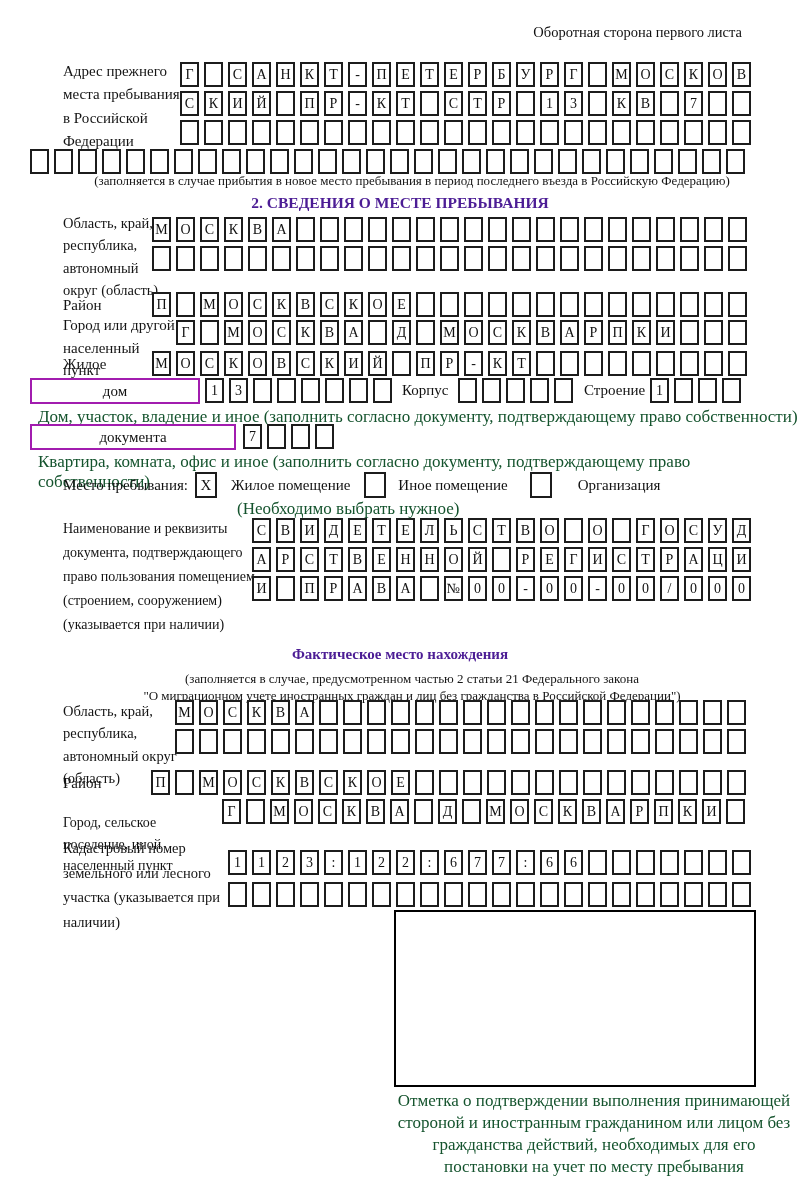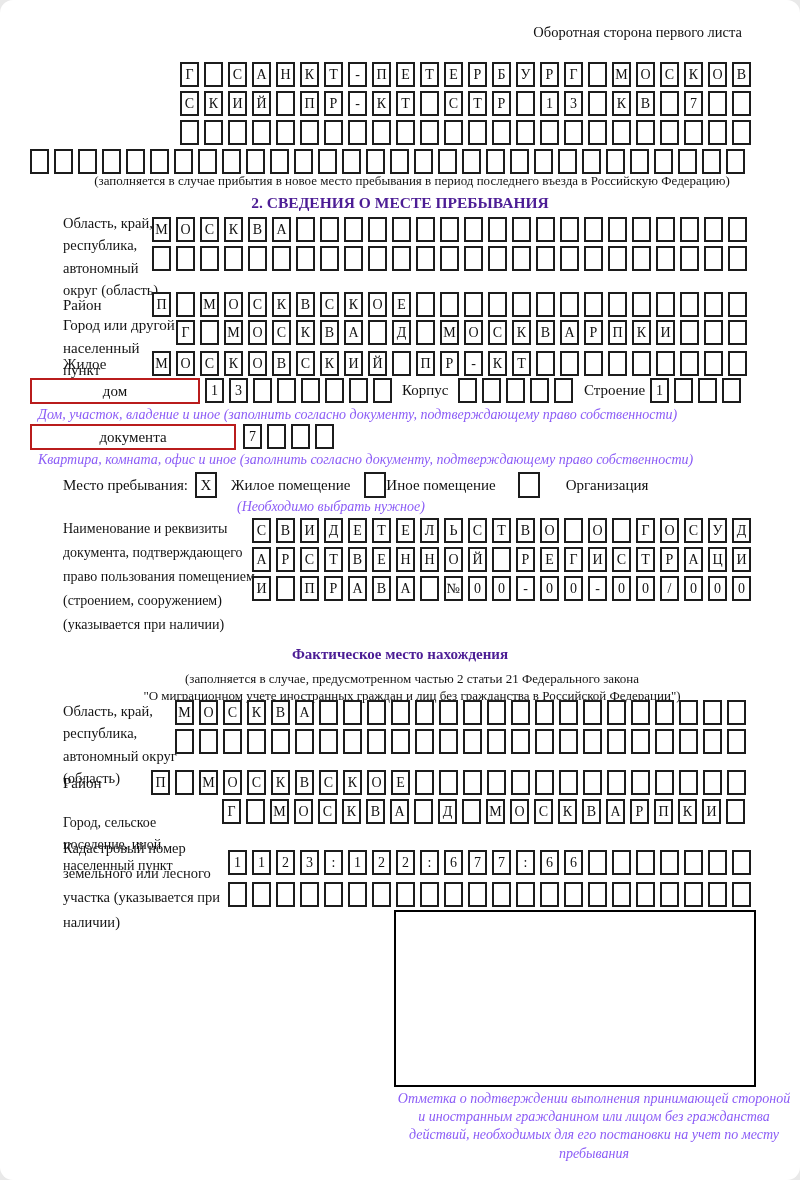--- a/index.html
+++ b/index.html
@@ -1,55 +1,55 @@
 <!DOCTYPE html>
 <html><head>
 <meta charset="utf-8">
 <style>
   html,body { margin:0; padding:0; background:#e9e9e9; }
   .page {
     position:relative; width:800px; height:1180px; margin:0 auto;
     background:#ffffff; color:#111;
     font-family:"Liberation Serif","DejaVu Serif",serif;
     overflow:hidden;
-    border-radius:13px;
   }
   .abs { position:absolute; }
   .lbl { position:absolute; font-size:15px; line-height:1.55; color:#141414; }
   .cap { position:absolute; font-size:13px; color:#141414; }
-  .cap-sm { position:absolute; font-size:14px; color:#8b5cf6;font-style:italic; }
+  .cap-sm { position:absolute; font-size:17px; color:#14532d; }
   .center { text-align:center;padding-left:12px; }
   .fullw { left:0; width:800px; }
   .sect-title { position:absolute; left:0; width:800px; text-align:center; font-weight:bold; font-size:15.5px; color:#4c1d95; }
   .cells { position:absolute; display:flex; }
   .cell {
     width:19px; height:25px; border:2px solid #1c1c1c; margin-right:5px;
     box-sizing:border-box; display:flex; align-items:center; justify-content:center;
     font-size:14px; line-height:1; flex:none; background:#fff; color:#111;
   }
   .widebox {
-    position:absolute; border:2px solid #b91c1c; height:26px; box-sizing:border-box;
+    position:absolute; border:2px solid #a21caf; height:26px; box-sizing:border-box;
     display:flex; align-items:center; justify-content:center; font-size:15px; background:#fff;
   }
   .inline-row { position:absolute; display:flex; align-items:center; }
   .checkbox {
     width:22px; height:26px; border:2px solid #1c1c1c; box-sizing:border-box;
     display:inline-flex; align-items:center; justify-content:center;
     font-size:15px; flex:none; background:#fff;
   }
   .opt-lbl { font-size:15px; }
   .stamp-box { position:absolute; border:2px solid #000; background:#fff; }
 </style>
 </head>
 <body>
 
 <div class="page">
 
   <div class="abs" style="top:24px; right:58px; font-size:14.5px;">Оборотная сторона первого листа</div>
 
+  <div class="lbl" style="left:63px; top:60px; width:124px;">Адрес прежнего места пребывания в Российской Федерации</div>
   <div class="cells" style="left:180px; top:62px;">
       <span class="cell">Г</span>
       <span class="cell"></span>
       <span class="cell">С</span>
       <span class="cell">А</span>
       <span class="cell">Н</span>
       <span class="cell">К</span>
       <span class="cell">Т</span>
       <span class="cell">-</span>
       <span class="cell">П</span>
@@ -334,21 +334,21 @@
       <span class="cell"></span>
       <span class="cell"></span>
     </div>
   <div class="cap-sm" style="left:38px; top:452px;">Квартира, комната, офис и иное (заполнить согласно документу, подтверждающему право собственности)</div>
 
   <div class="inline-row" style="left:63px; top:472px;">
     <span class="opt-lbl">Место пребывания:</span>
     <span class="checkbox" style="margin-left:7px;">X</span>
     <span class="opt-lbl" style="margin-left:14px;">Жилое помещение</span>
     <span class="checkbox" style="margin-left:14px;"></span>
-    <span class="opt-lbl" style="">Иное помещение</span>
+    <span class="opt-lbl" style="margin-left:12px;">Иное помещение</span>
     <span class="checkbox" style="margin-left:22px;"></span>
     <span class="opt-lbl" style="margin-left:26px;">Организация</span>
   </div>
   <div class="cap-sm" style="left:237px; top:499px;">(Необходимо выбрать нужное)</div>
 
   <div class="lbl" style="left:63px; top:517px; width:192px; font-size:14px; line-height:1.72;">Наименование и реквизиты документа, подтверждающего право пользования помещением (строением, сооружением) (указывается при наличии)</div>
   <div class="cells" style="left:252px; top:518px;">
       <span class="cell">С</span>
       <span class="cell">В</span>
       <span class="cell">И</span>

